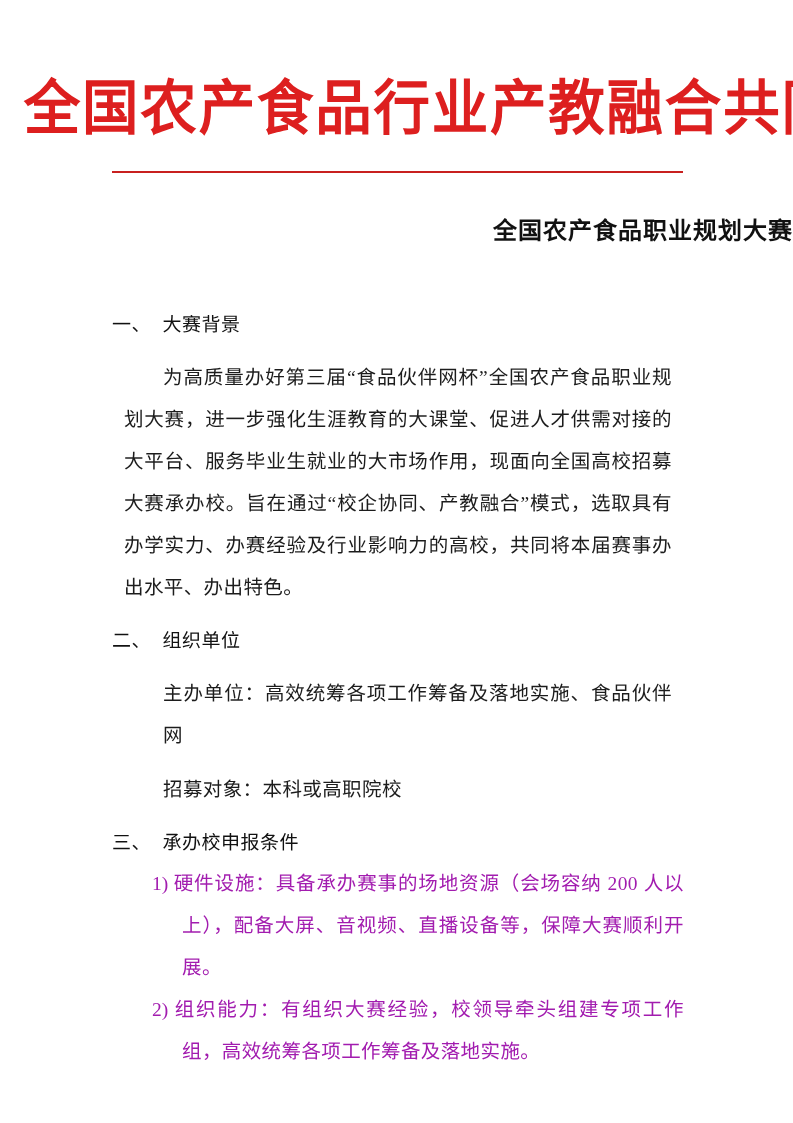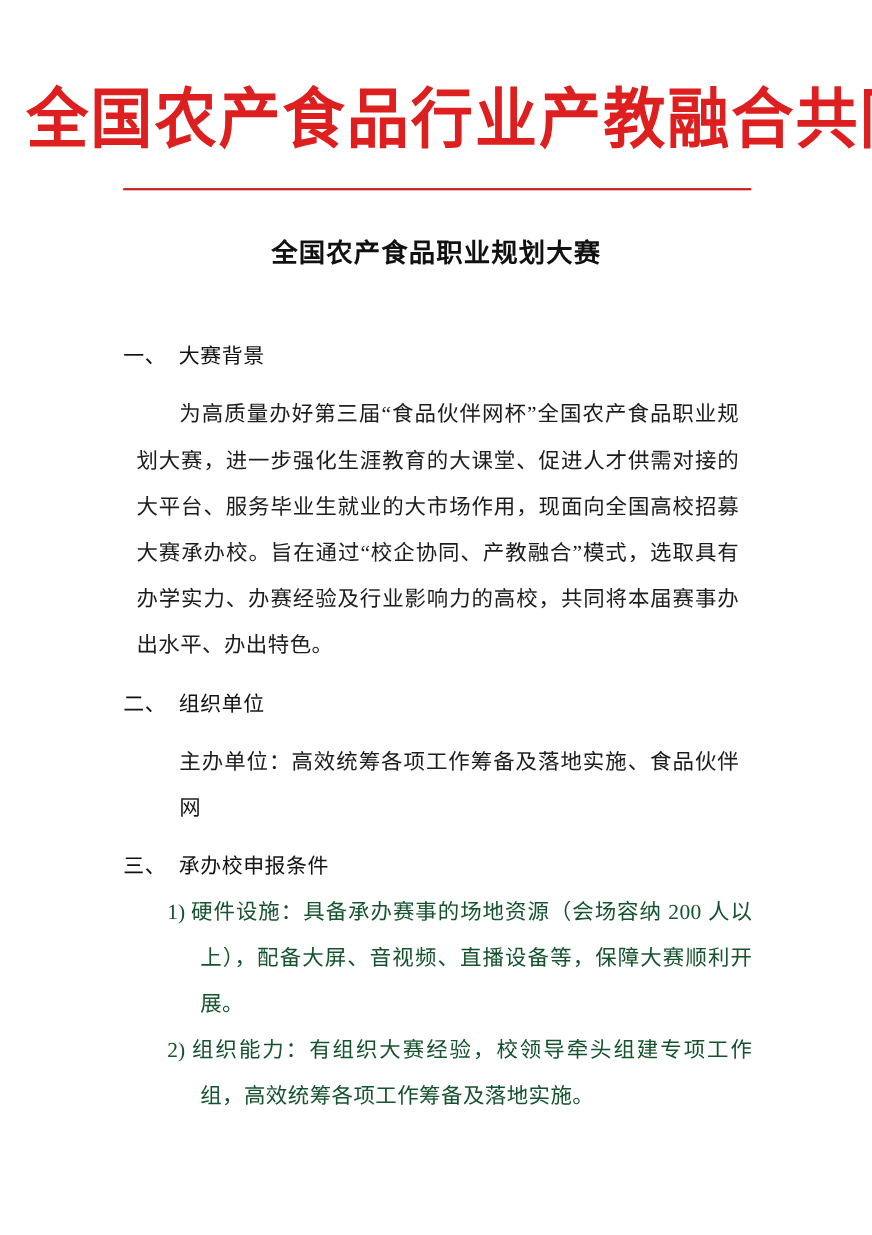--- a/index.html
+++ b/index.html
@@ -47,21 +47,21 @@
     height: 0;
     border-top: 2px solid #c8201f;
   }
 
   
   .doc-title-block {
     position: absolute;
     left: 0;
     right: 0;
     top: 209px;
-    text-align: center;
+    text-align: right;
   }
   .doc-title {
     font-family: "Liberation Serif", "DejaVu Serif", serif;
     font-weight: 700;
     font-size: 24px;
     line-height: 45px;
     letter-spacing: 1px;
     color: #111111;
   }
 
@@ -99,21 +99,21 @@
   }
   .list {
     margin: 0;
     padding: 0;
     list-style: none;
   }
   .list-item {
     font-family: "Liberation Serif", "DejaVu Serif", serif;
     font-size: 19.5px;
     line-height: 42px;
-    color: #14532d;
+    color: #a21caf;
     padding-left: 70px;
     text-indent: -30px;
     text-align: justify;
     text-justify: inter-ideograph;
     letter-spacing: 0.4px;
   }
   .marker {
     letter-spacing: 0;
     padding-right: 5px;
   }
@@ -132,20 +132,21 @@
     <div class="doc-title">全国农产食品职业规划大赛</div>
   </div>
 
   <div class="content">
 
     <h2 class="section-heading">一、  大赛背景</h2>
     <p class="para">为高质量办好第三届“食品伙伴网杯”全国农产食品职业规划大赛，进一步强化生涯教育的大课堂、促进人才供需对接的大平台、服务毕业生就业的大市场作用，现面向全国高校招募大赛承办校。旨在通过“校企协同、产教融合”模式，选取具有办学实力、办赛经验及行业影响力的高校，共同将本届赛事办出水平、办出特色。</p>
 
     <h2 class="section-heading">二、  组织单位</h2>
     <p class="para no-indent">主办单位：高效统筹各项工作筹备及落地实施、食品伙伴网</p>
+    <p class="para no-indent">招募对象：本科或高职院校</p>
 
     <h2 class="section-heading">三、  承办校申报条件</h2>
     <ul class="list">
       <li class="list-item">
         <span class="marker">1)</span><span>硬件设施：具备承办赛事的场地资源（会场容纳 200 人以上），配备大屏、音视频、直播设备等，保障大赛顺利开展。</span>
       </li>
       <li class="list-item">
         <span class="marker">2)</span><span>组织能力：有组织大赛经验，校领导牵头组建专项工作组，高效统筹各项工作筹备及落地实施。</span>
       </li>
     </ul>

